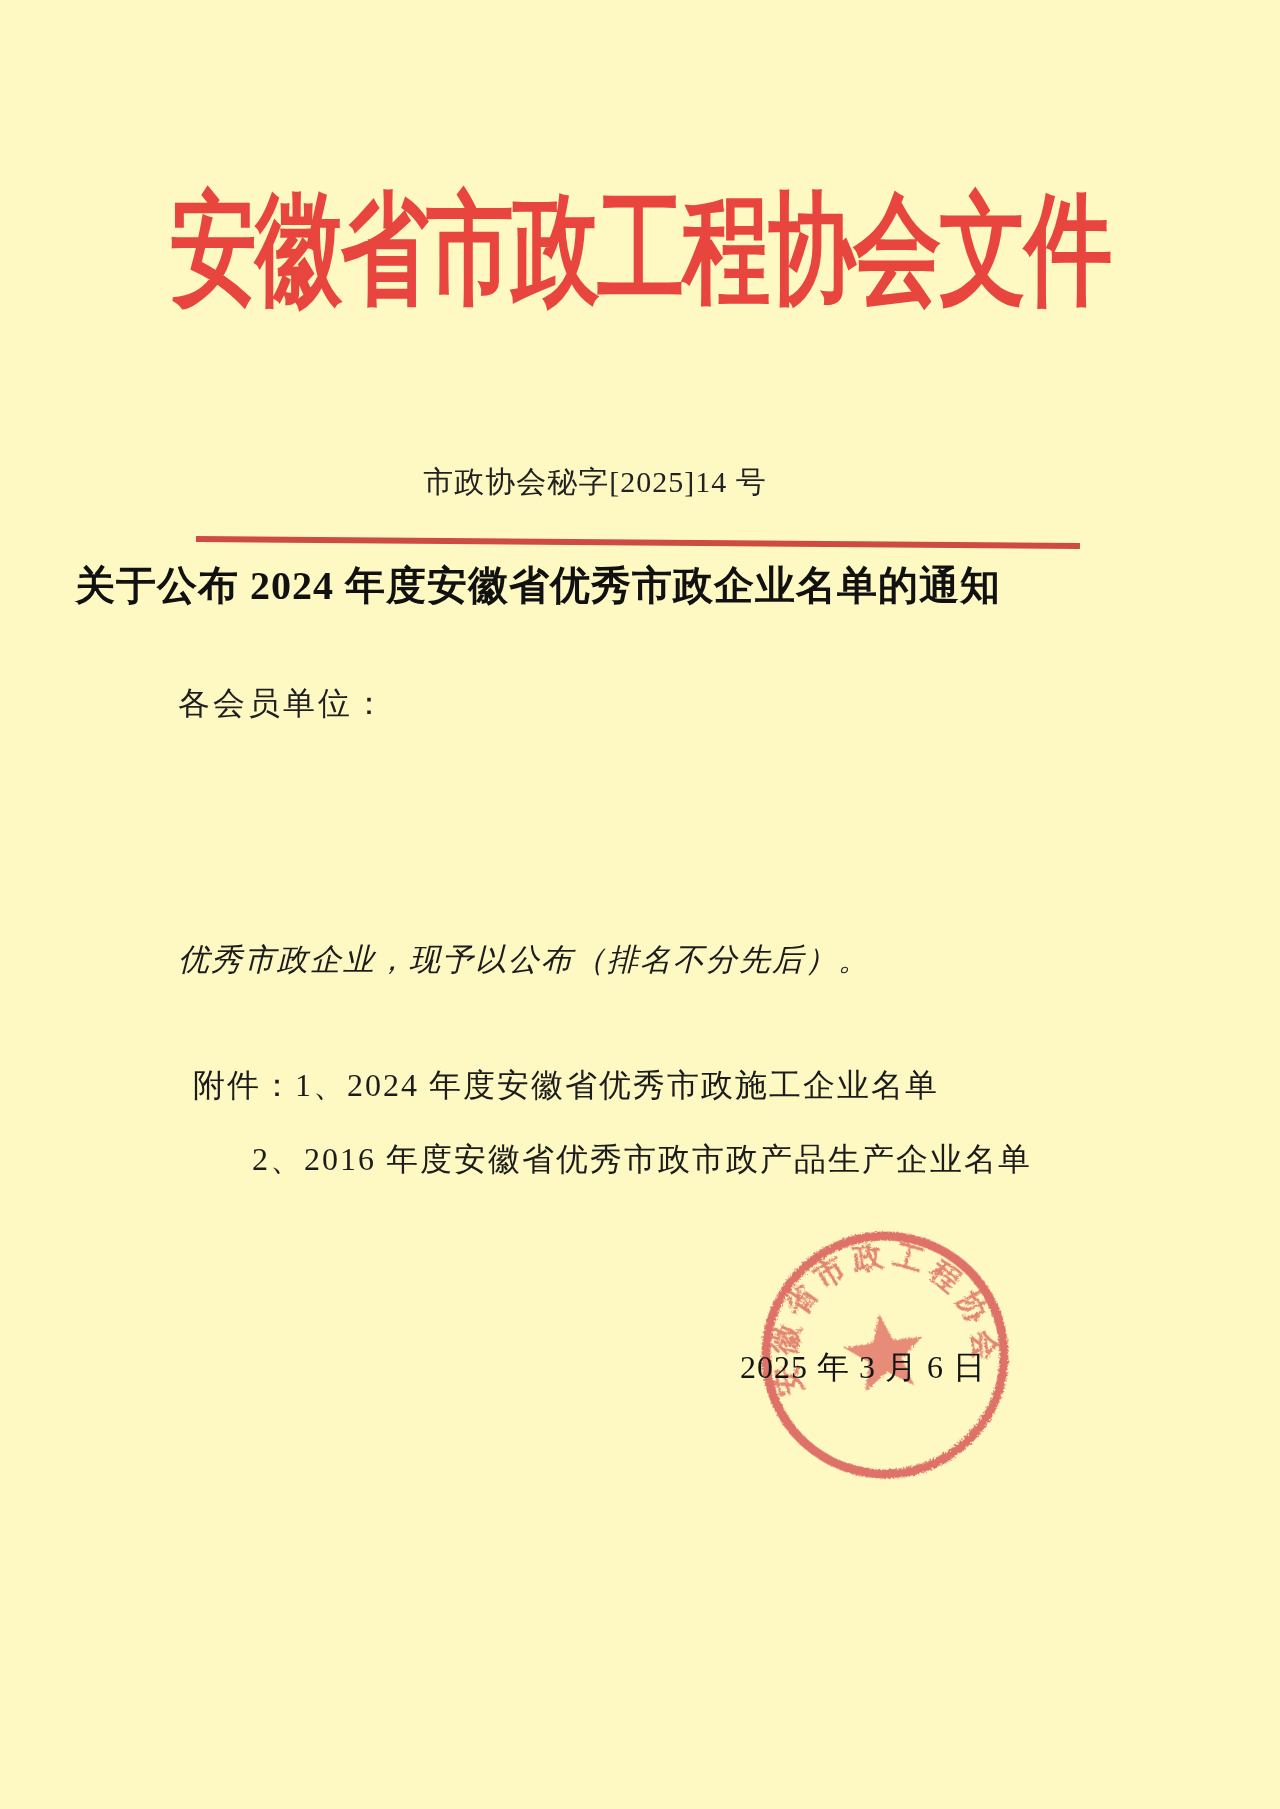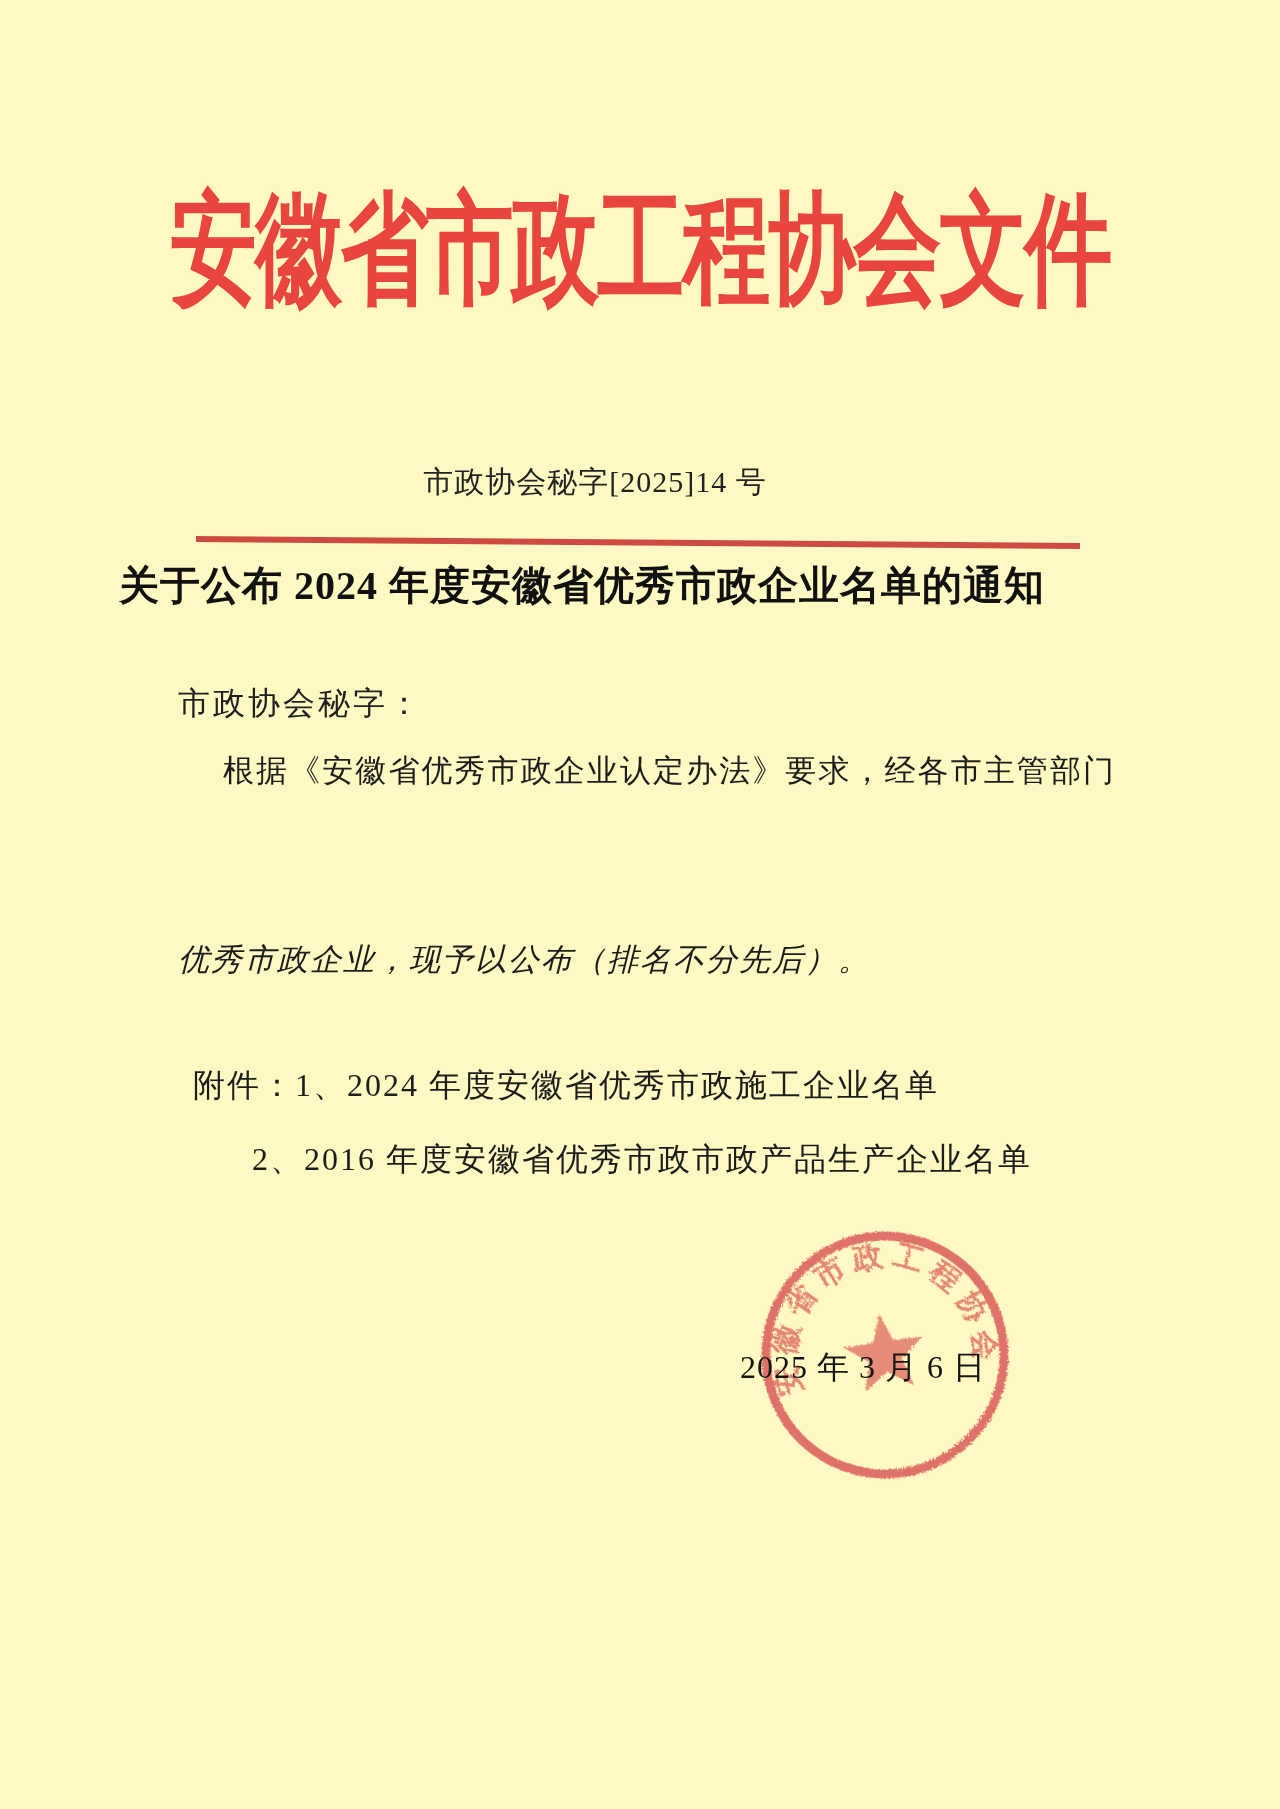--- a/index.html
+++ b/index.html
@@ -44,21 +44,20 @@
   }
   
   .doc-title{
     position:absolute;top:558px;left:0;width:1076px;
     text-align:center;
     font-size:40px;
     font-weight:700;
     letter-spacing:1px;
     color:#111;
     white-space:nowrap;
-    padding-left:44px;
   }
   
   .salutation{
     position:absolute;top:682px;left:178px;
     font-size:32px;
     letter-spacing:3px;
   }
   .body-line{
     position:absolute;left:178px;width:938px;
     font-size:31px;
@@ -114,23 +113,22 @@
   <div class="org-title-wrap">
     <div class="org-title">安徽省市政工程协会文件</div>
   </div>
 
   <div class="doc-number">市政协会秘字[2025]14 号</div>
 
   <div class="red-rule"></div>
 
   <div class="doc-title">关于公布 2024 年度安徽省优秀市政企业名单的通知</div>
 
-  <div class="salutation">市政协会秘字：</div>
+  <div class="salutation">各会员单位：</div>
 
-  <div class="body-line fill bl-1">根据《安徽省优秀市政企业认定办法》要求，经各市主管部门</div>
   <div class="body-line bl-4">优秀市政企业，现予以公布（排名不分先后）。</div>
 
   <div class="attach-line at-1"><span>附件：</span><span>1、2024 年度安徽省优秀市政施工企业名单</span></div>
   <div class="attach-line at-2">2、2016 年度安徽省优秀市政市政产品生产企业名单</div>
 
   <div class="seal">
     <svg width="258" height="258" viewBox="0 0 258 258">
       <defs>
         <filter id="stampRough" x="-10%" y="-10%" width="120%" height="120%">
           <feTurbulence type="fractalNoise" baseFrequency="0.55" numOctaves="2" result="n"></feTurbulence>

